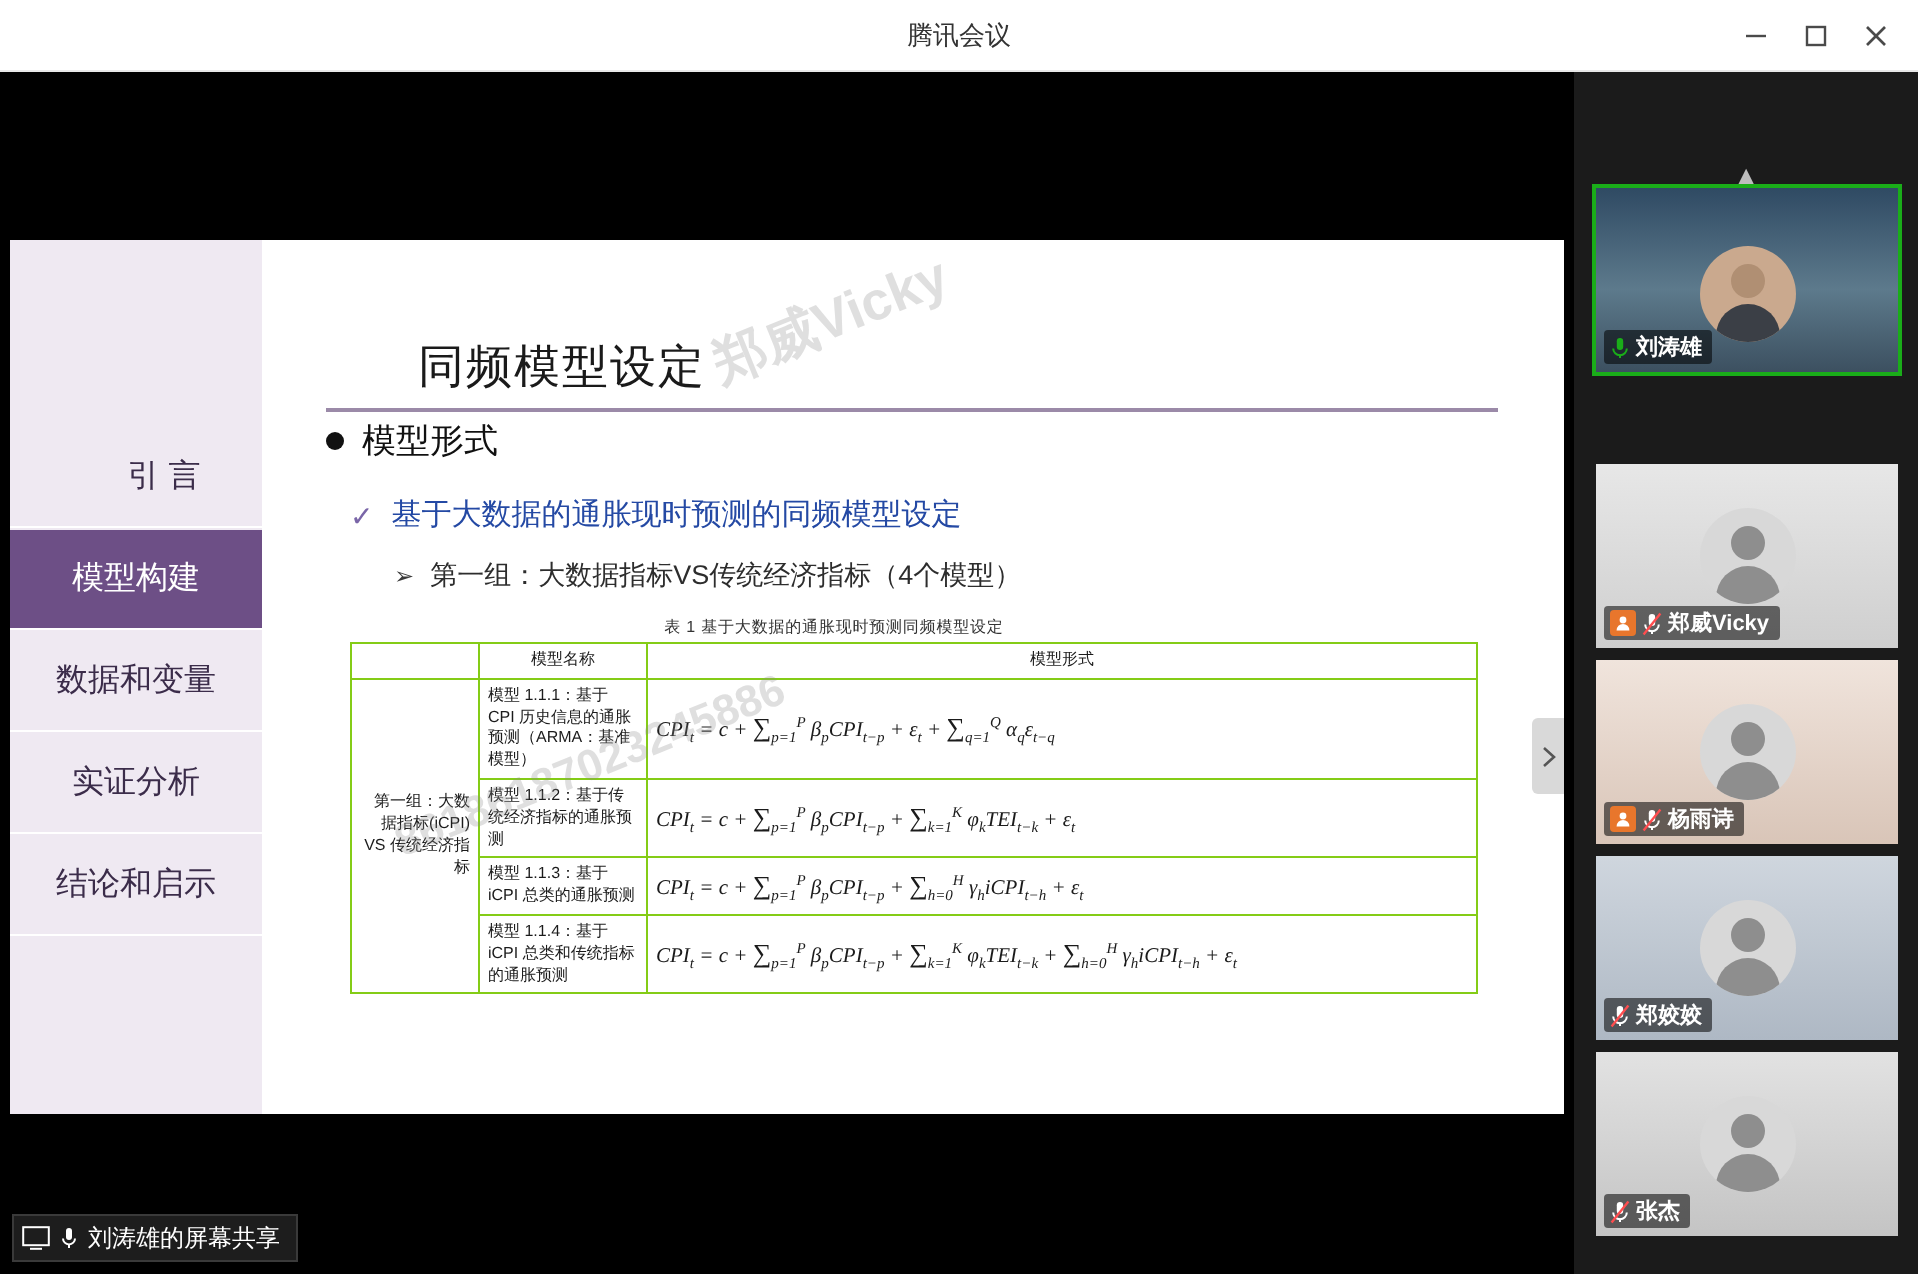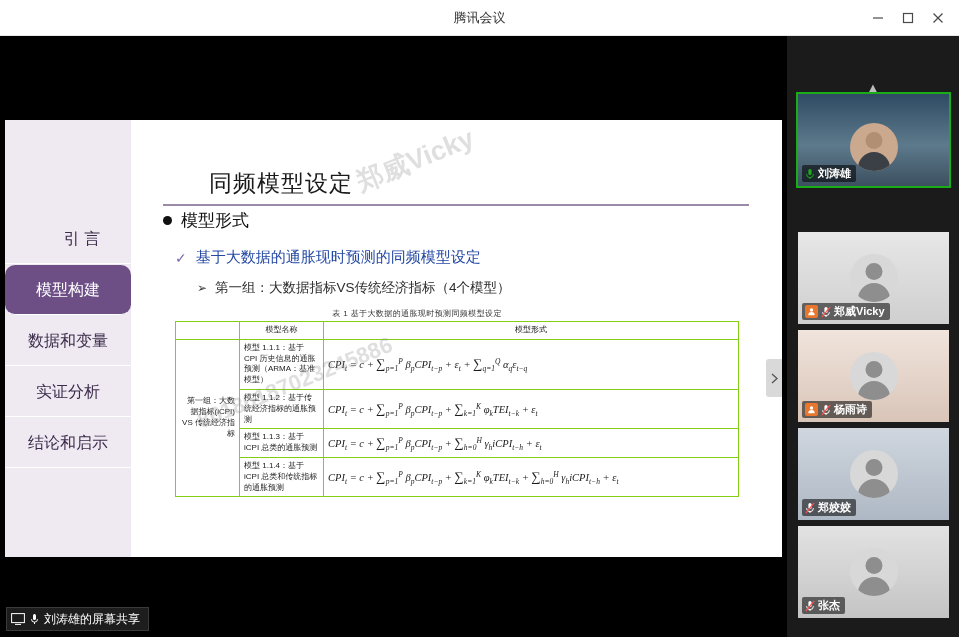--- a/index.html
+++ b/index.html
@@ -317,21 +317,21 @@
     </div>
   </div>
 
   <div class="stage">
     <div class="share-area">
 
       <div class="slide">
 
         <div class="slide-sidebar">
           <div class="slide-nav-item" style="top:94px;padding-left:28px;">引 言</div>
-          <div class="slide-nav-item active" style="top:145px;border-radius:10px;">模型构建</div>
+          <div class="slide-nav-item active" style="top:145px;">模型构建</div>
           <div class="slide-nav-item" style="top:196px;">数据和变量</div>
           <div class="slide-nav-item" style="top:247px;">实证分析</div>
           <div class="slide-nav-item" style="top:298px;">结论和启示</div>
         </div>
 
         <div class="slide-body">
           <div class="slide-title">同频模型设定</div>
           <div class="slide-title-rule"></div>
 
           <div class="bullet-l1">

